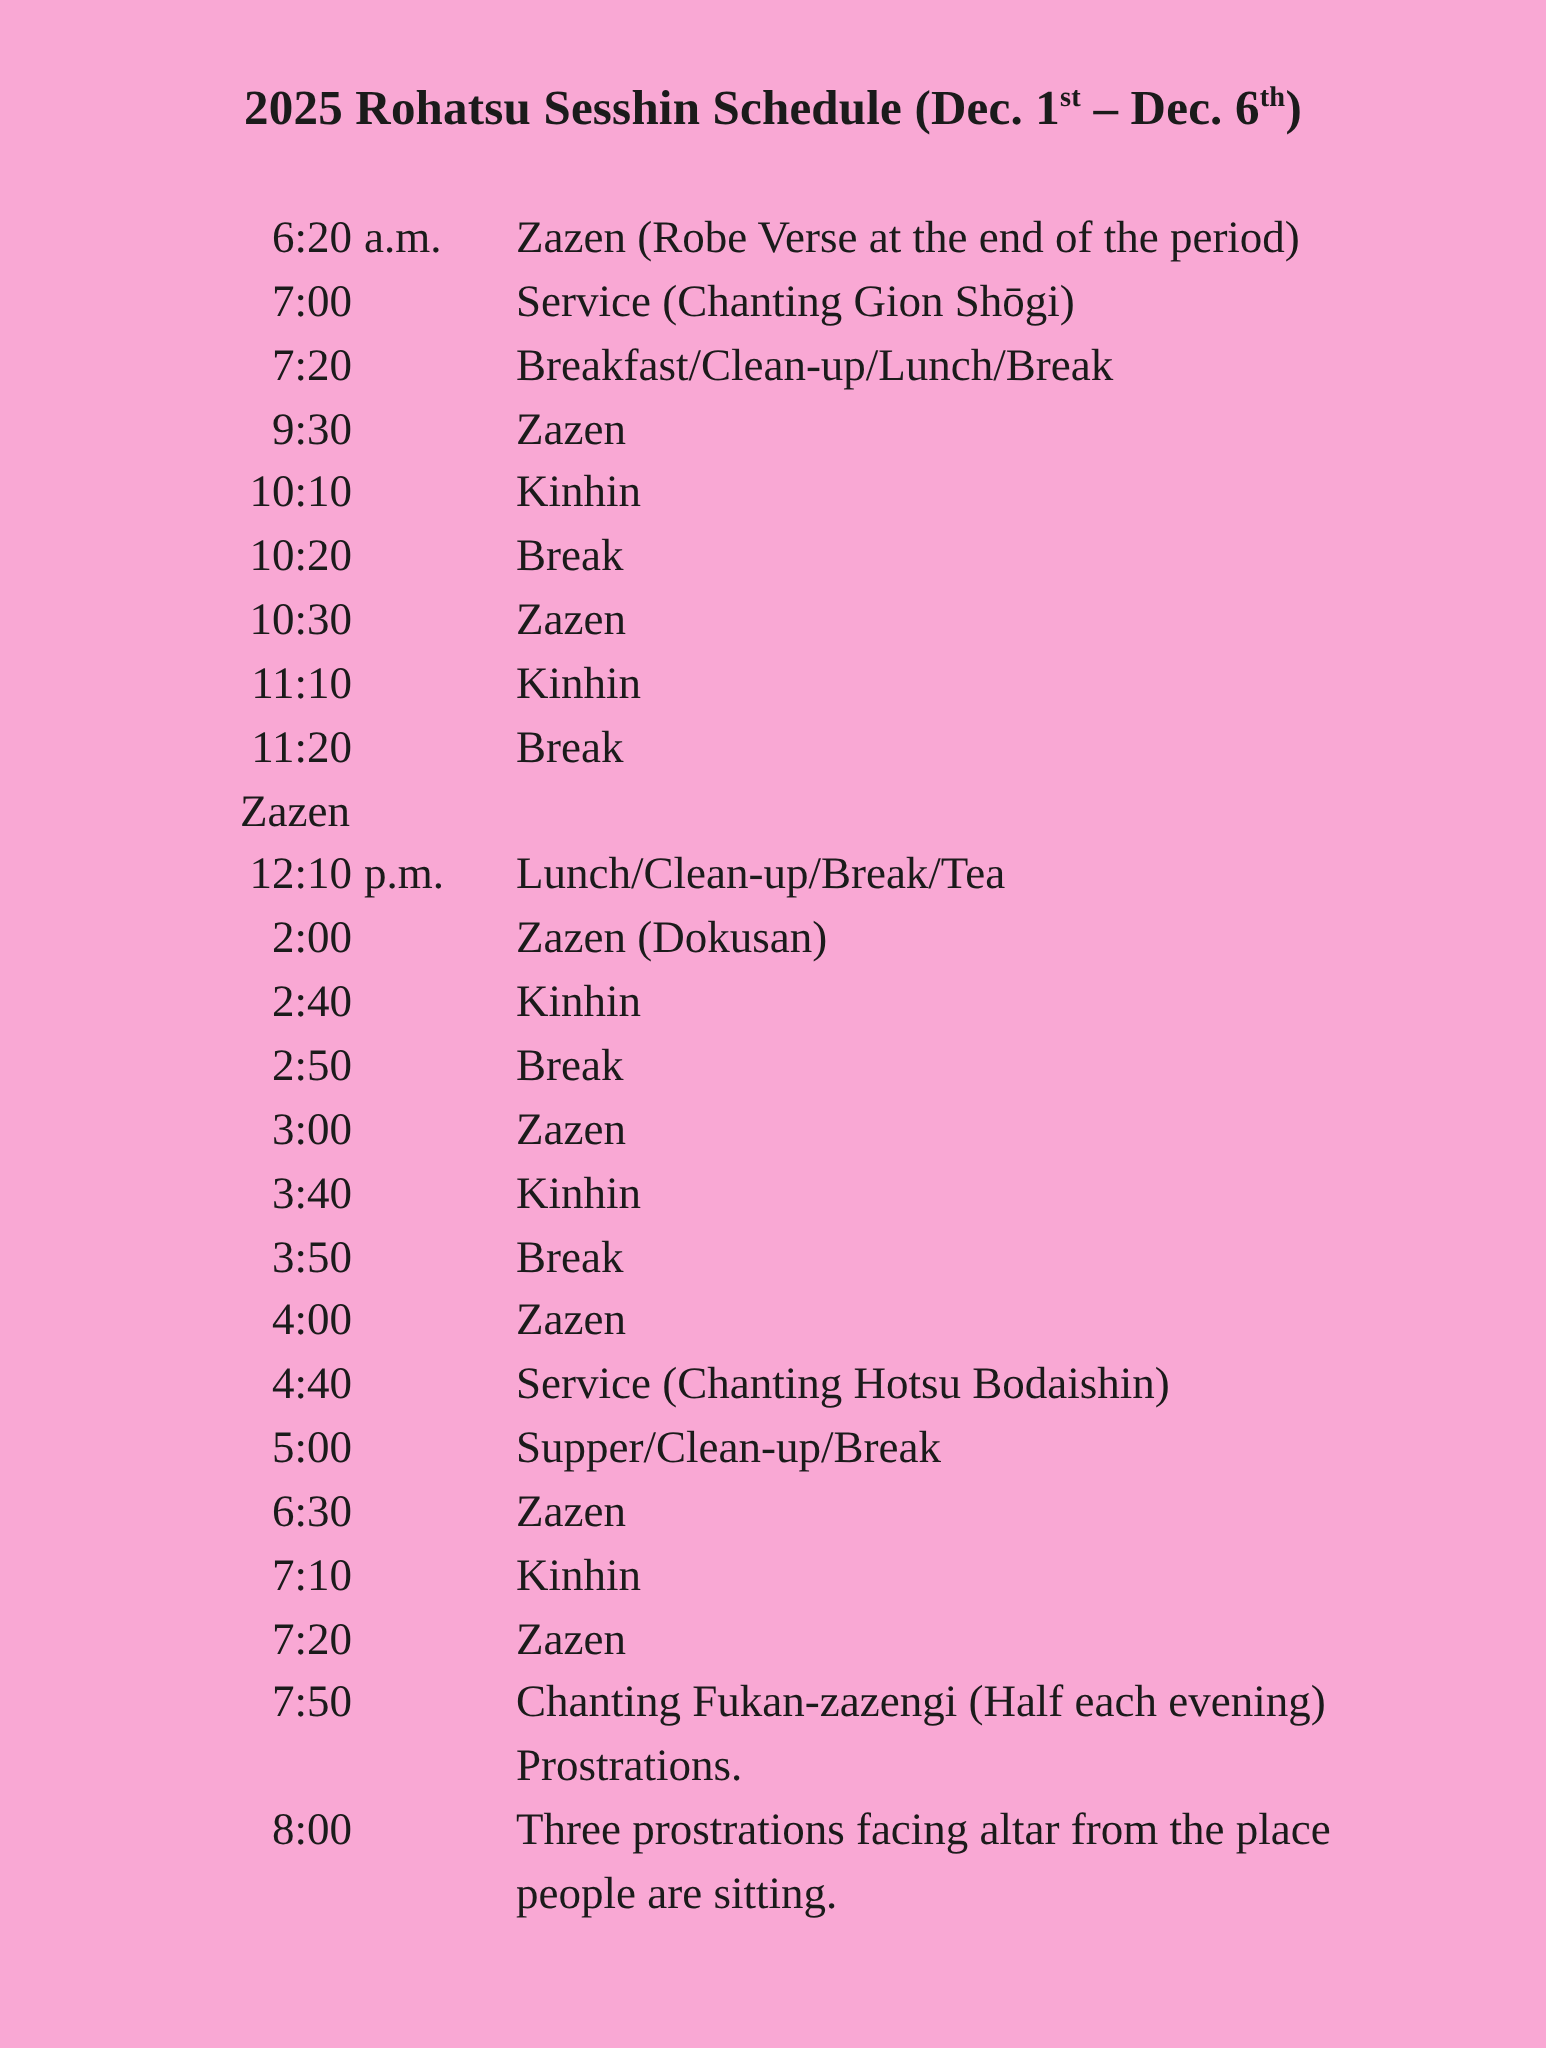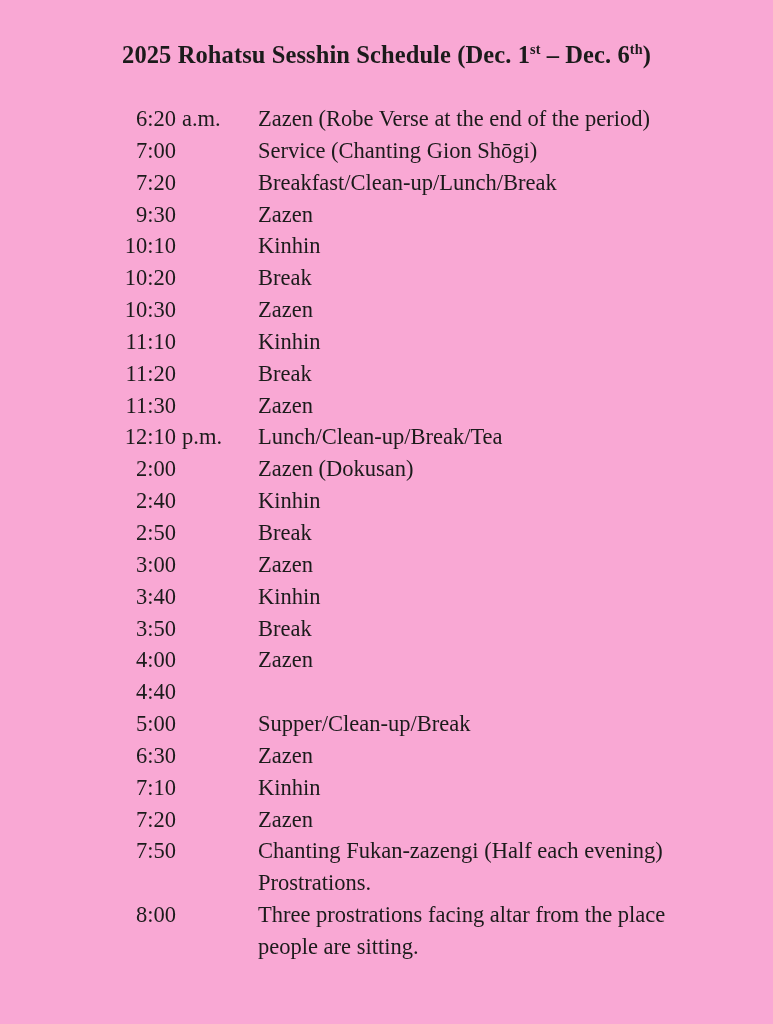--- a/index.html
+++ b/index.html
@@ -96,21 +96,20 @@
           <div class="line"><span>Kinhin</span></div>
         </div>
       </div>
       <div class="row">
         <div class="time"><span class="hm">11:20</span></div>
         <div class="activity">
           <div class="line"><span>Break</span></div>
         </div>
       </div>
       <div class="row">
-        <div class="time"><span class="hm">11:30</span></div>
         <div class="activity">
           <div class="line"><span>Zazen</span></div>
         </div>
       </div>
       <div class="row">
         <div class="time"><span class="hm">12:10</span><span class="meridiem">p.m.</span></div>
         <div class="activity">
           <div class="line"><span>Lunch/Clean-up/Break/Tea</span></div>
         </div>
       </div>
@@ -151,20 +150,23 @@
         </div>
       </div>
       <div class="row">
         <div class="time"><span class="hm">4:00</span></div>
         <div class="activity">
           <div class="line"><span>Zazen</span></div>
         </div>
       </div>
       <div class="row">
         <div class="time"><span class="hm">4:40</span></div>
+        <div class="activity">
+          <div class="line"><span>Service (Chanting </span><span class="it">Hotsu Bodaishin</span><span>)</span></div>
+        </div>
       </div>
       <div class="row">
         <div class="time"><span class="hm">5:00</span></div>
         <div class="activity">
           <div class="line"><span>Supper/Clean-up/Break</span></div>
         </div>
       </div>
       <div class="row">
         <div class="time"><span class="hm">6:30</span></div>
         <div class="activity">

